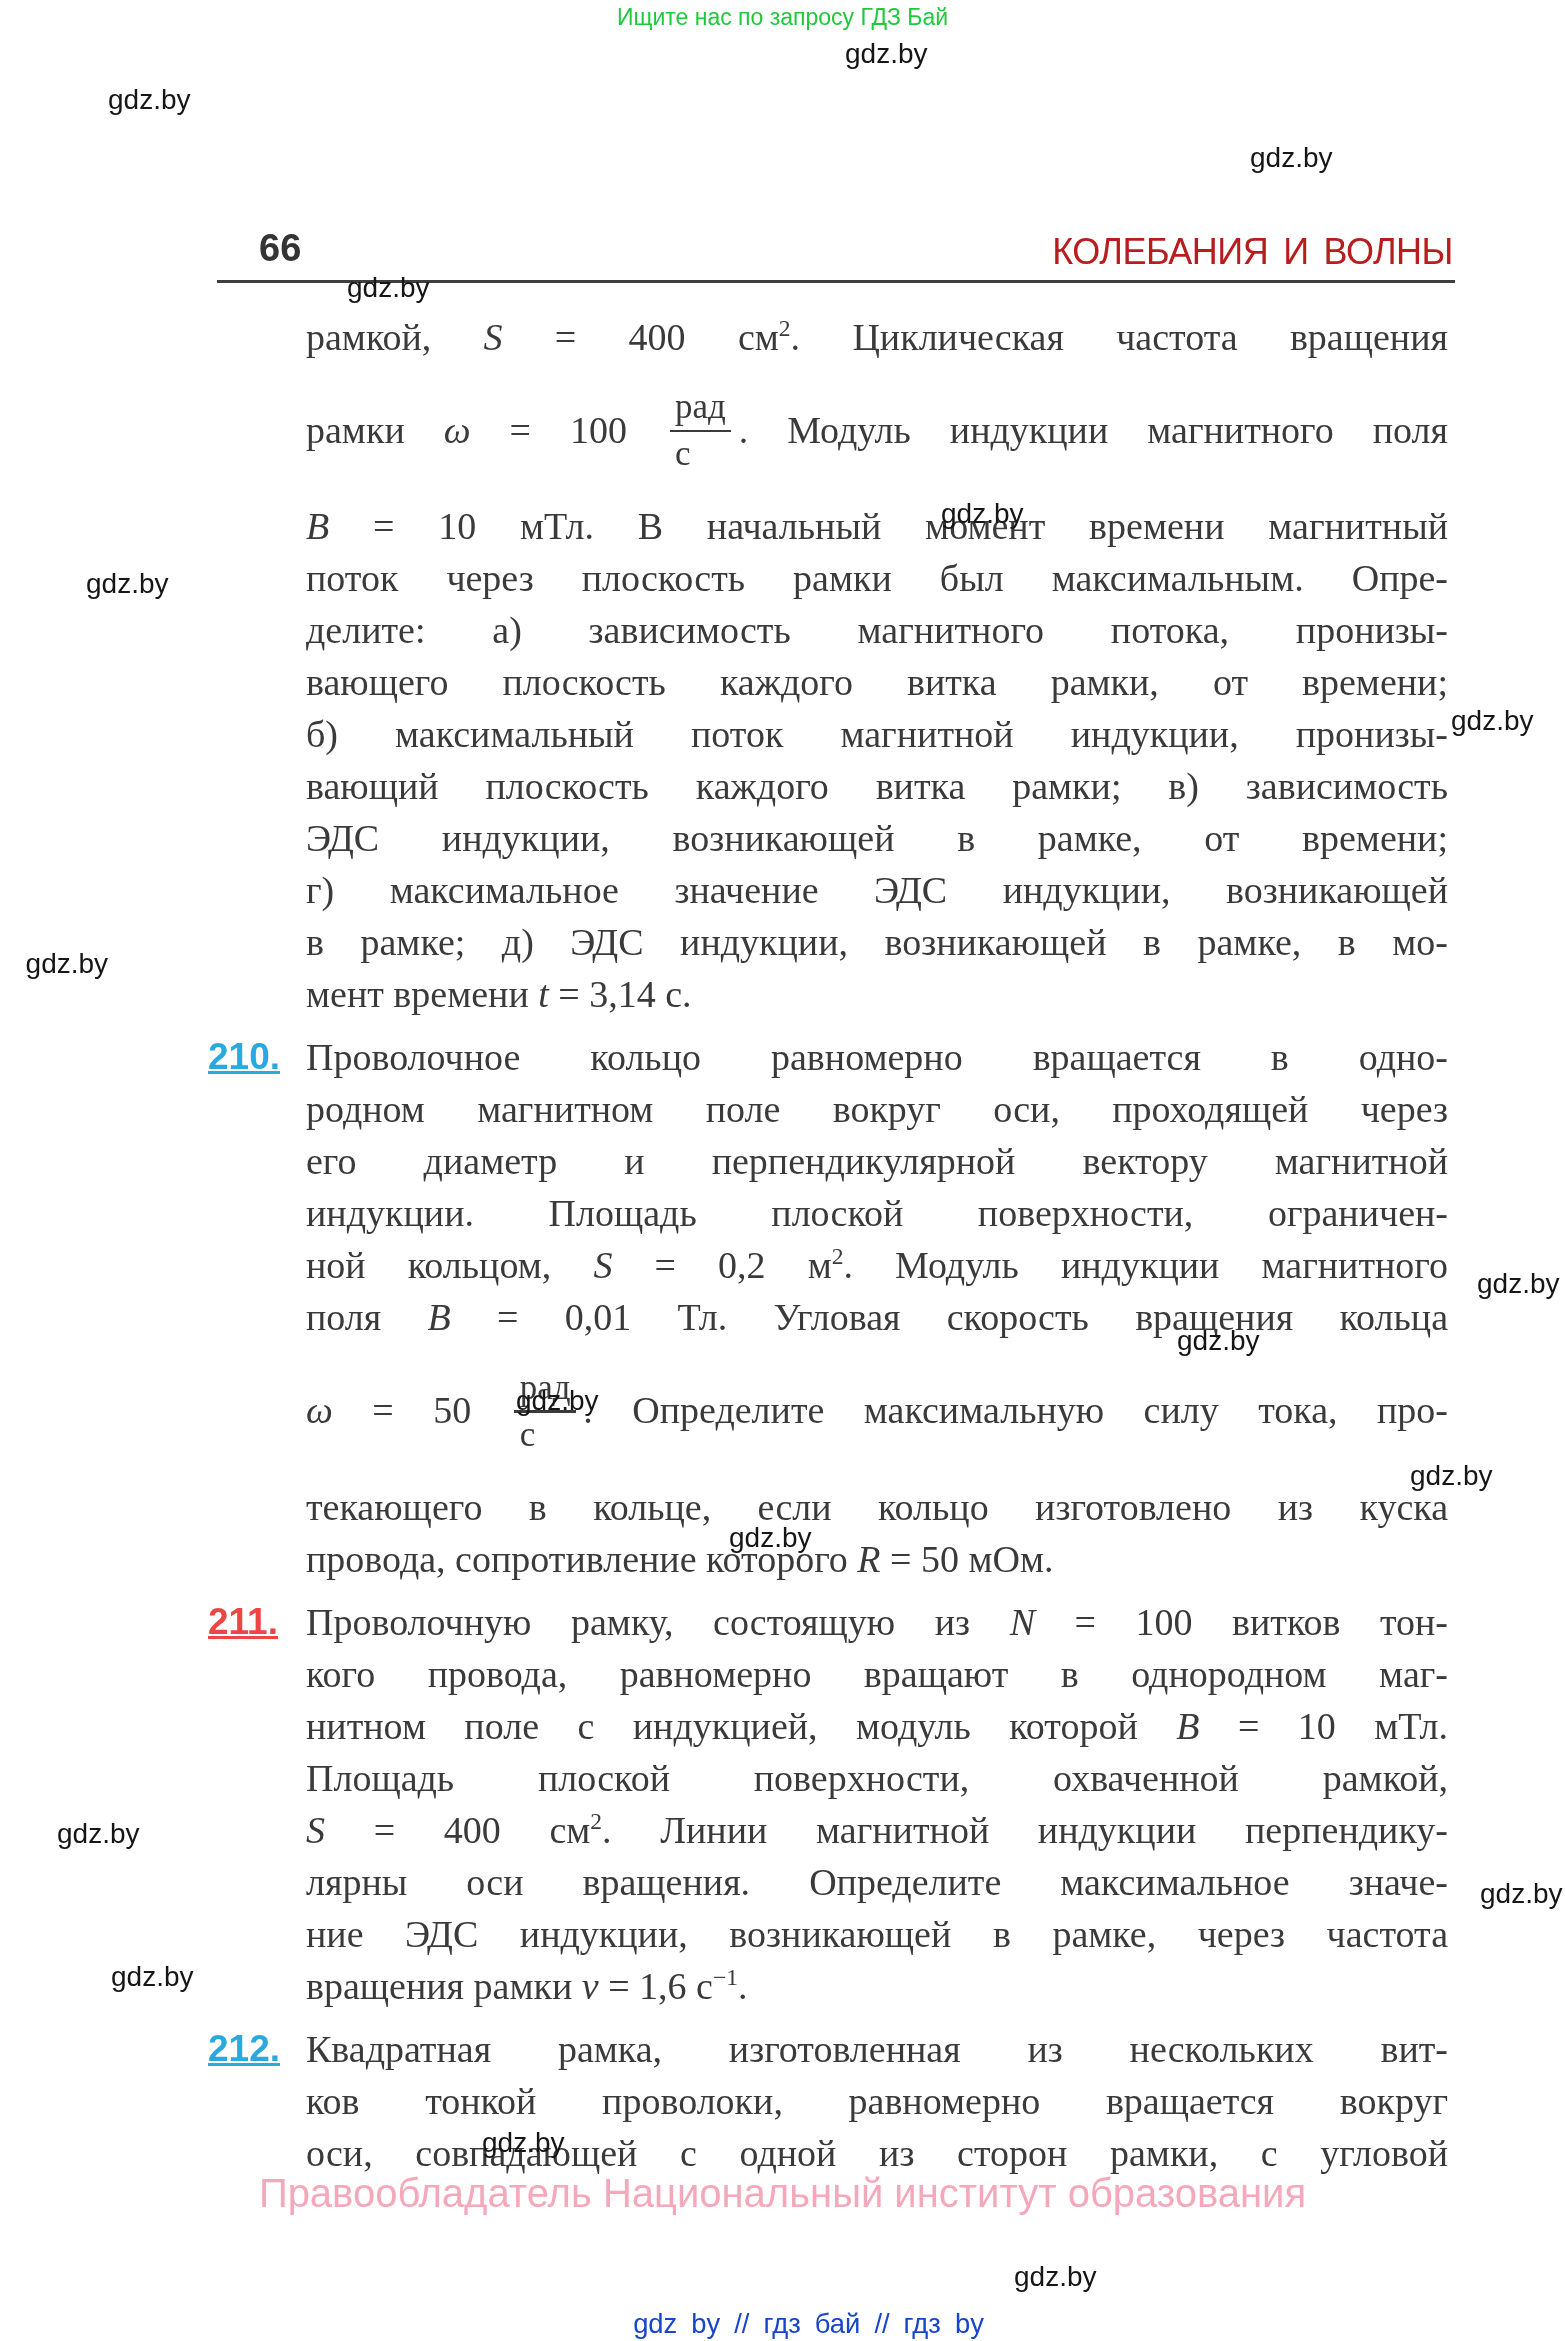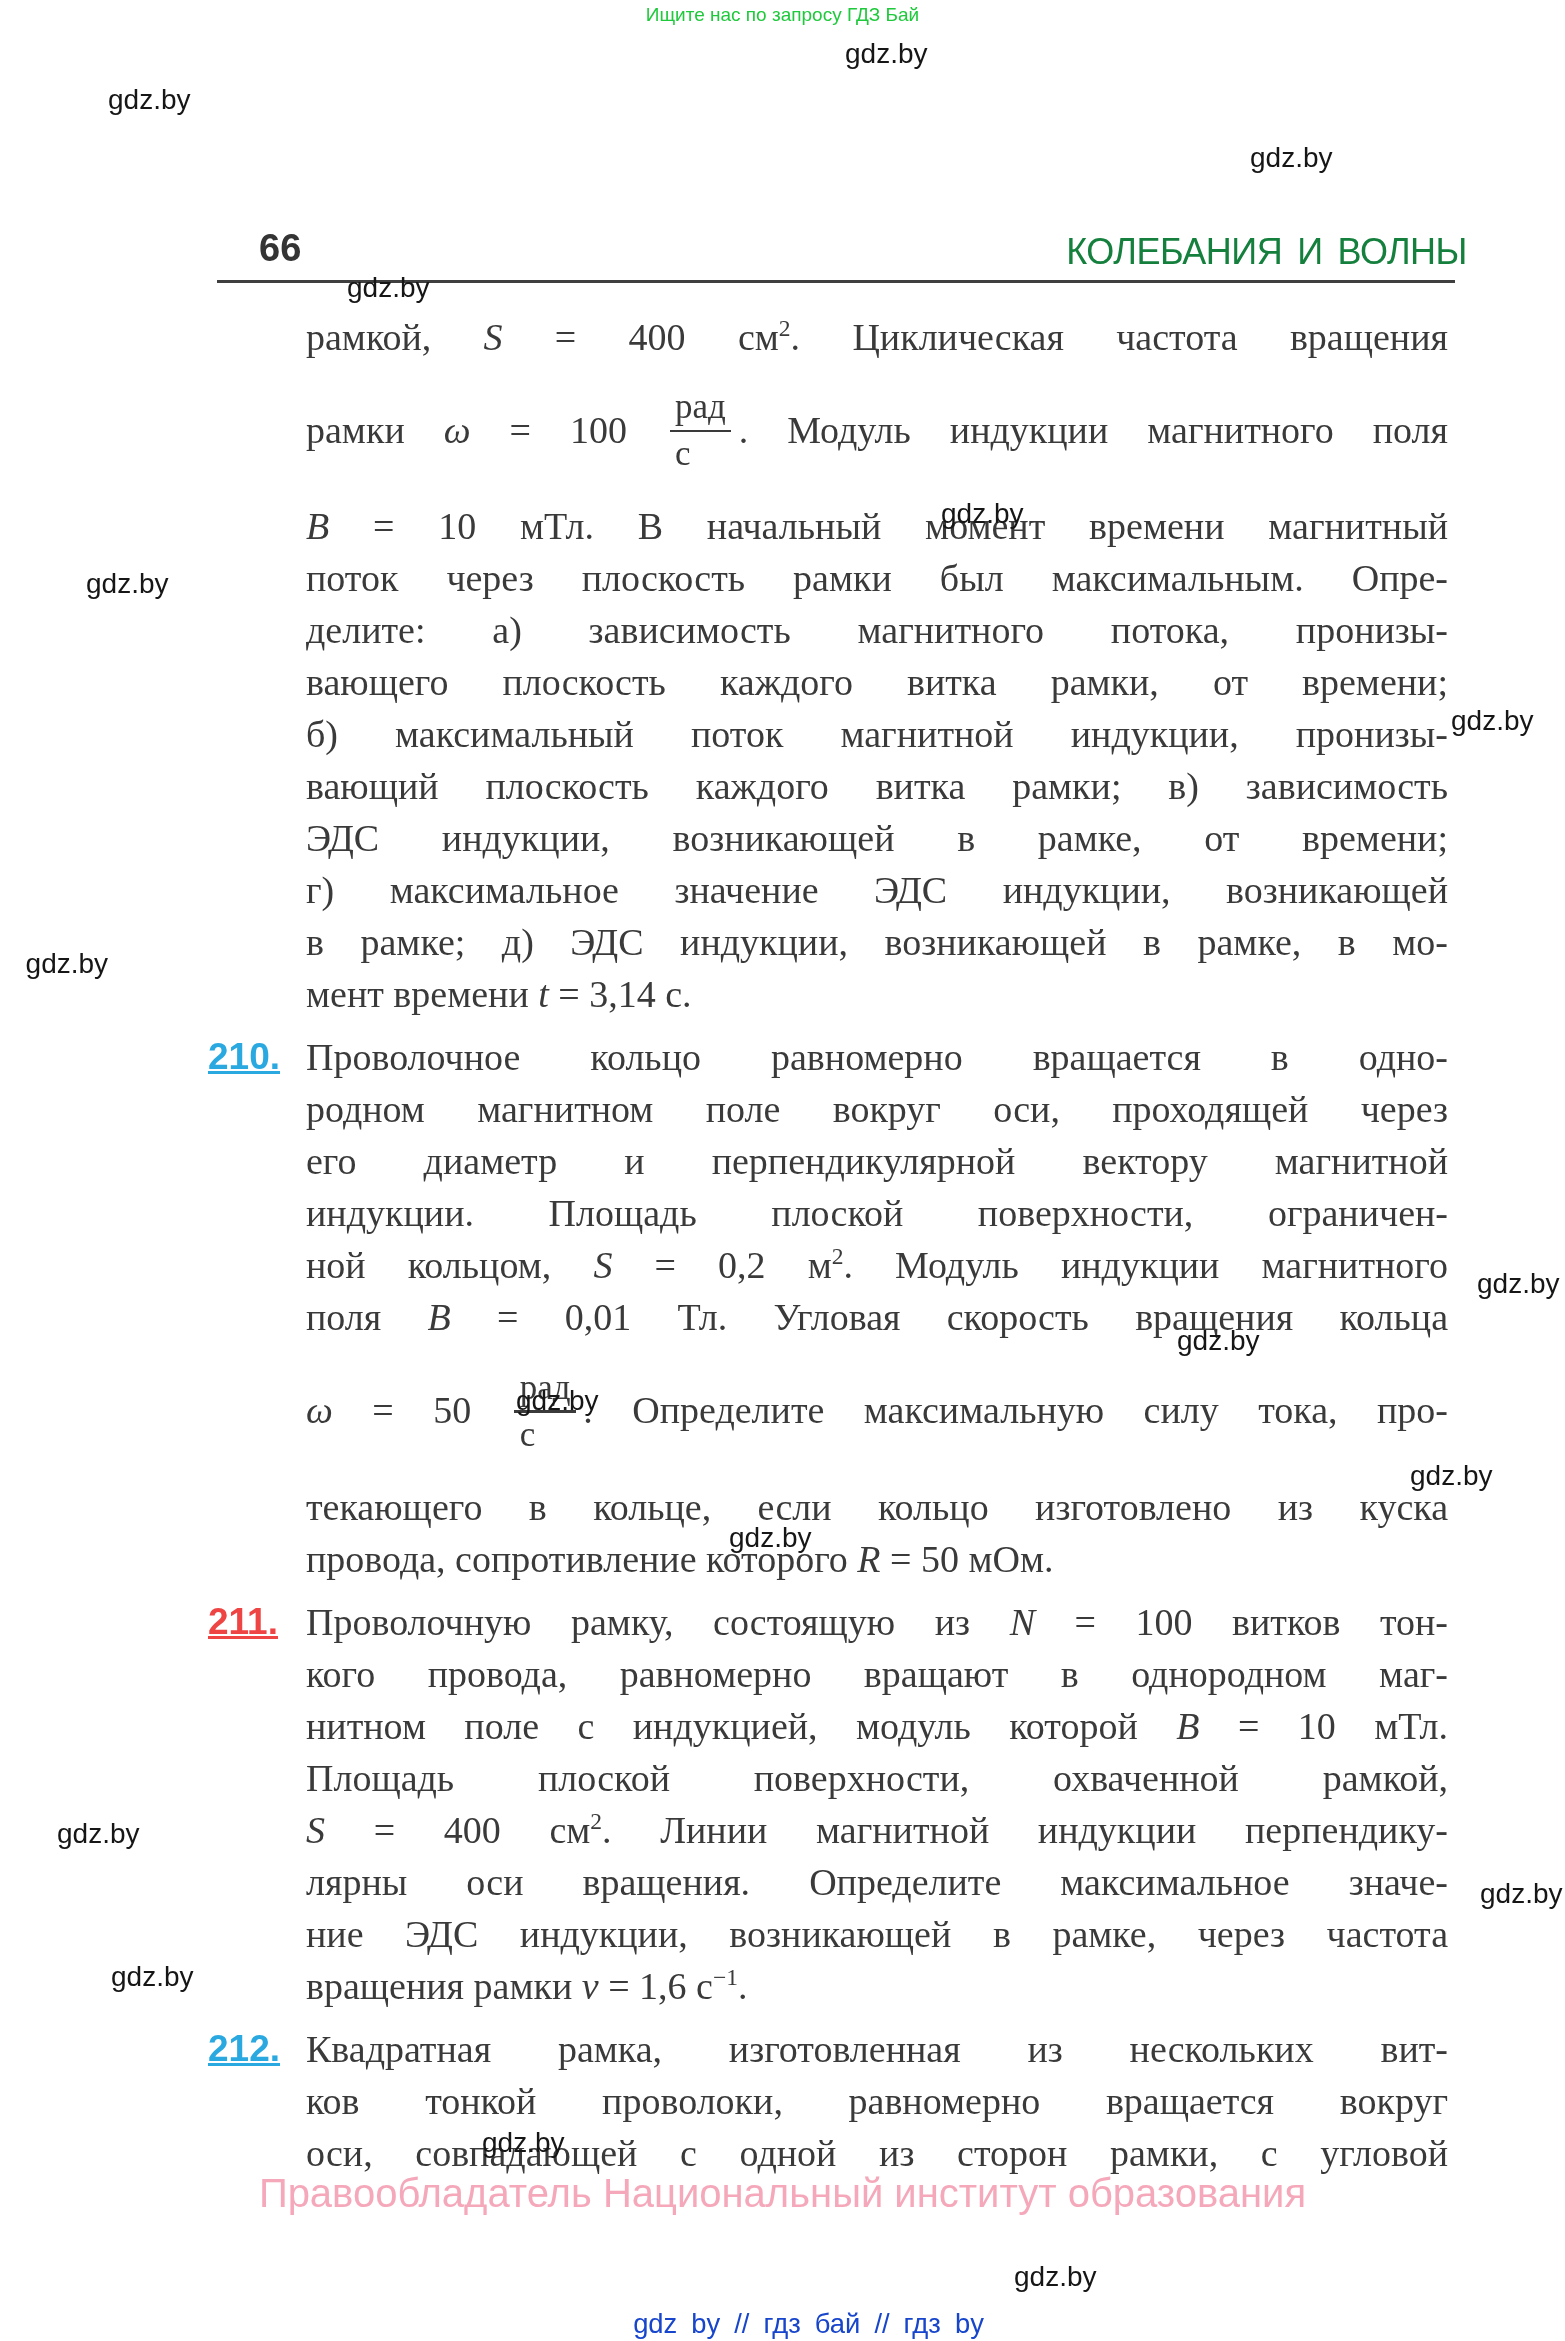--- a/index.html
+++ b/index.html
@@ -20,42 +20,42 @@
     white-space:nowrap;
     z-index:5;
   }
 
   
   .top-banner {
     position:absolute;
     top:3.7px; left:0; width:100%;
     text-align:center;
     font-family:"Liberation Sans", sans-serif;
-    font-size:19px;
+    font-size:23px;
     color:#1ec93b;
     z-index:4;
   }
 
   
   .page-num {
     position:absolute;
     left:259px; top:227px;
     font-family:"Liberation Sans", sans-serif;
     font-weight:bold;
     font-size:38px;
     color:#343434;
   }
   .header-title {
     position:absolute;
-    right:98px; top:231px;
+    right:112px; top:231px;
     font-family:"Liberation Sans", sans-serif;
     font-size:36px;
     letter-spacing:-0.5px;
     word-spacing:5.5px;
-    color:#15803d;
+    color:#b91c1c;
     transform:scaleY(1.02);
     white-space:nowrap;
   }
   .header-rule {
     position:absolute;
     left:217px; top:280px;
     width:1238px; height:2.7px;
     background:#3f3f3f;
     z-index:1;
   }

